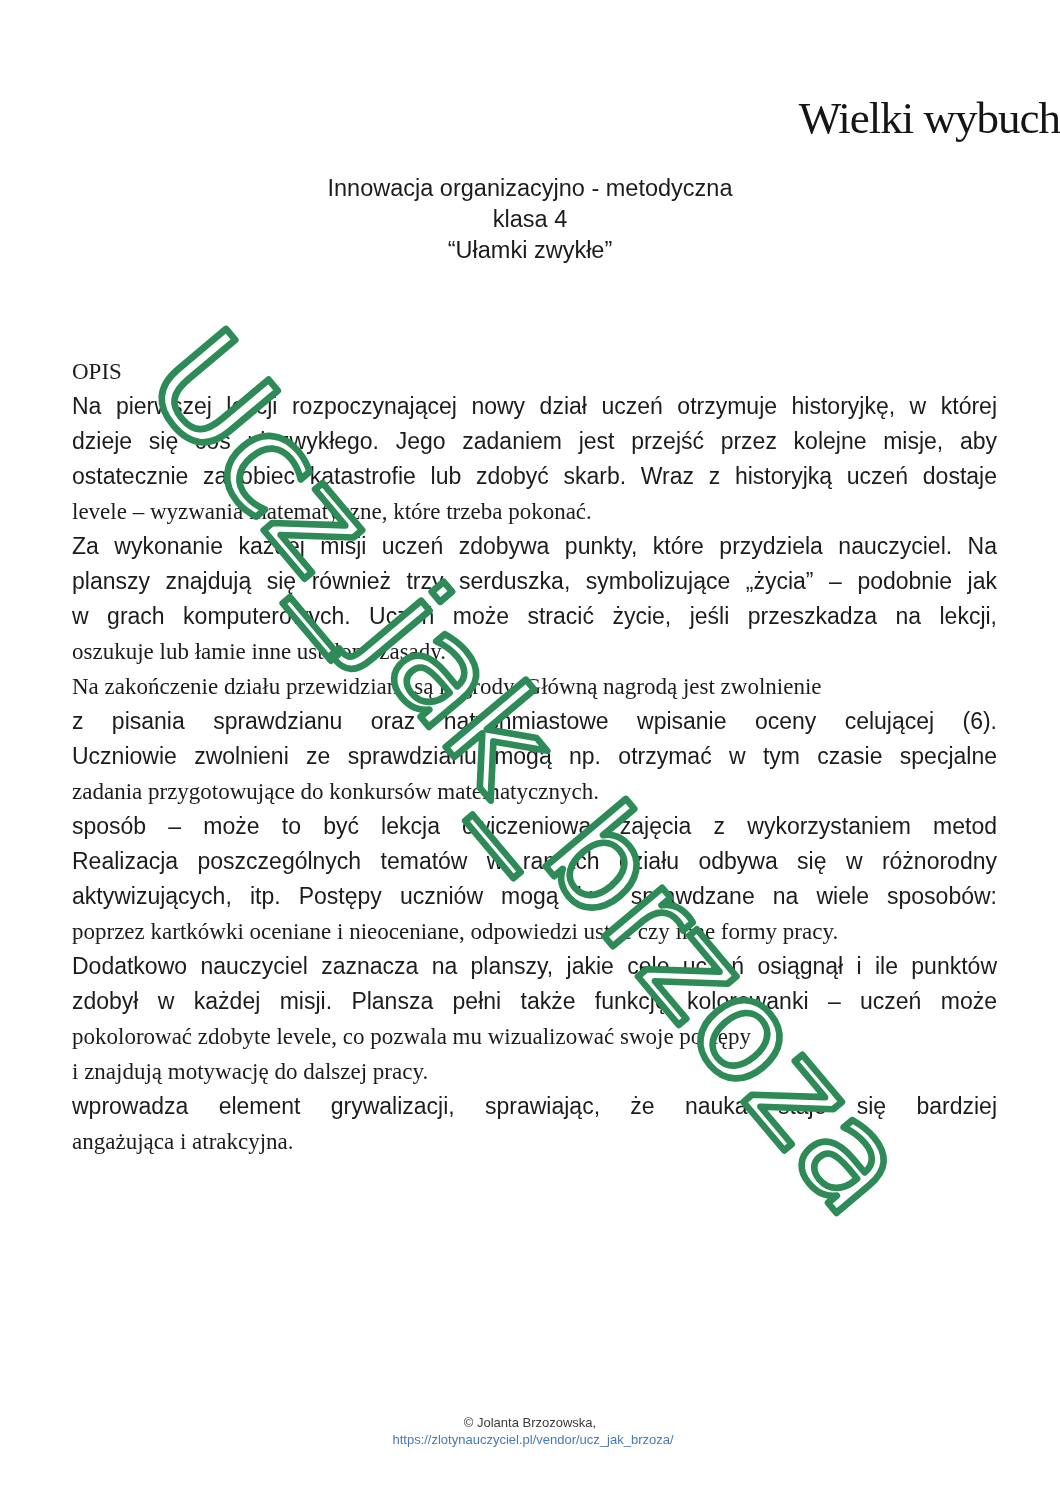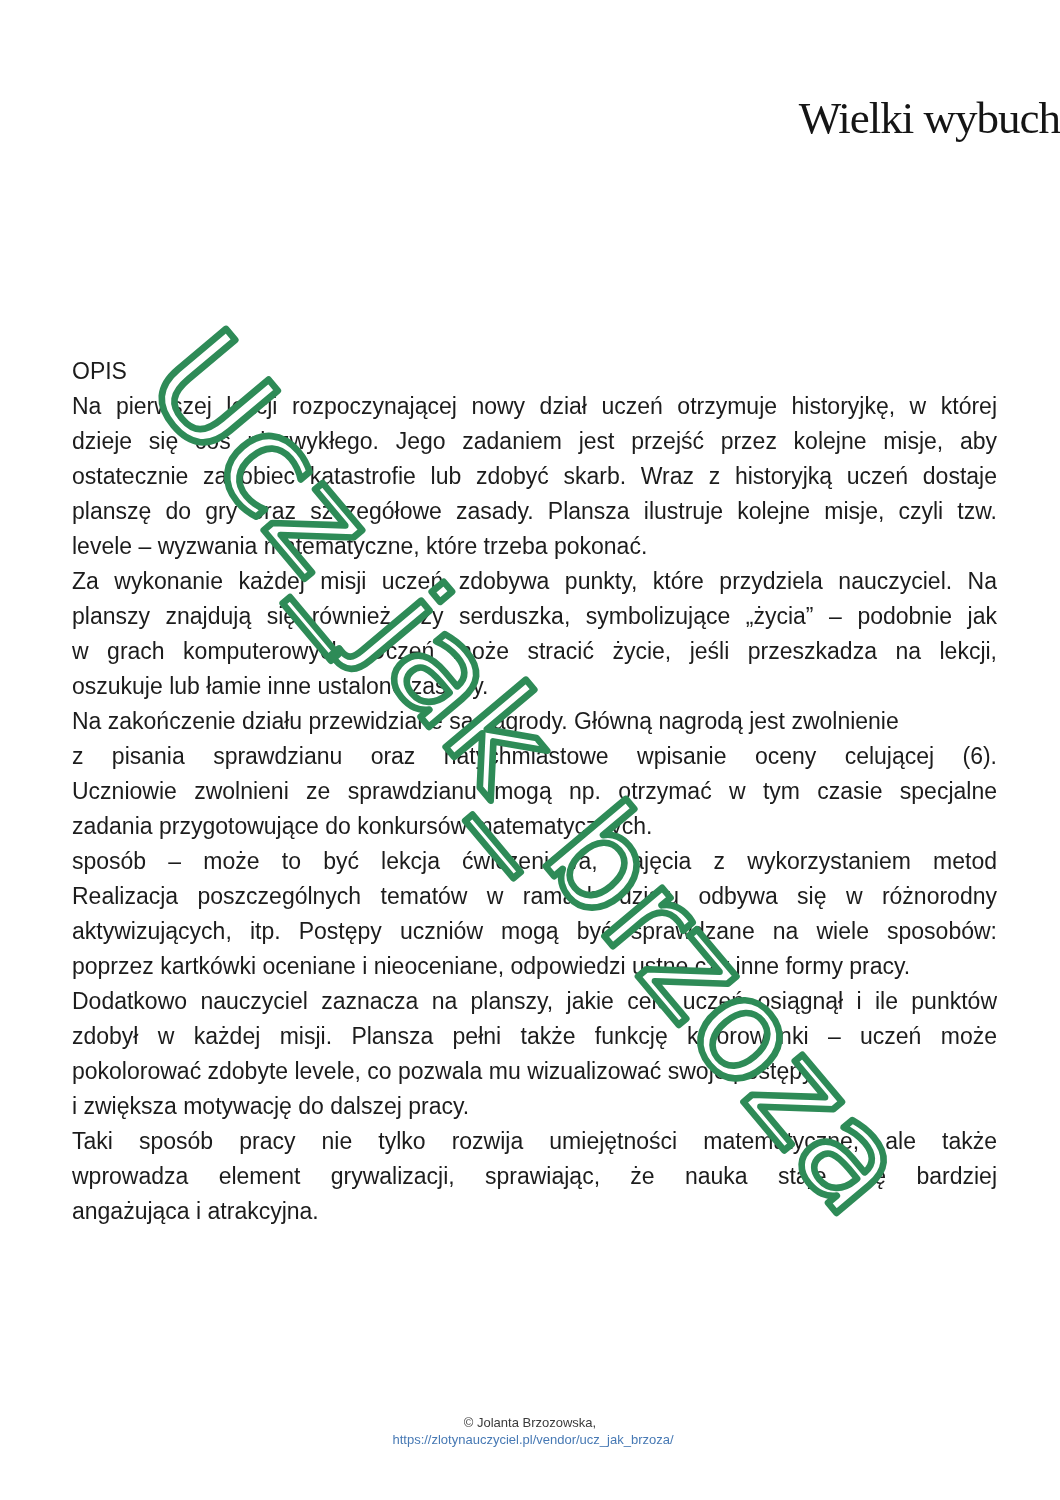--- a/index.html
+++ b/index.html
@@ -32,21 +32,21 @@
   }
 
   .body-text {
     position: absolute; top: 354px; left: 72px; width: 925px;
     font-size: 23px;
     line-height: 35px;
     color: var(--text-color, #1c1c1c);
   }
   .line { height: 35px; overflow: hidden; white-space: normal; }
   .line.j { text-align: justify; text-align-last: justify; }
-  .line.l { text-align: left; }
+  .line.l { text-align: left; font-family: Liberation Serif, serif; }
 
   .watermark {
     position: absolute; left: 0; top: 0;
     pointer-events: none;
     z-index: 5;
   }
   .watermark text {
     font-family: "DejaVu Sans", sans-serif;
     font-weight: 400;
   }
@@ -67,45 +67,48 @@
     padding-left: 6px;
   }
 </style>
 </head>
 <body>
 
 <div class="page">
 
   <h1 class="title">Wielki wybuch</h1>
 
+  <div class="subtitle">
+    <div>Innowacja organizacyjno - metodyczna</div>
+    <div>klasa 4</div>
+    <div>“Ułamki zwykłe”</div>
+  </div>
 
   <div class="body-text">
       <div class="line l">OPIS</div>
       <div class="line j">Na pierwszej lekcji rozpoczynającej nowy dział uczeń otrzymuje historyjkę, w której</div>
       <div class="line j">dzieje się coś niezwykłego. Jego zadaniem jest przejść przez kolejne misje, aby</div>
       <div class="line j">ostatecznie zapobiec katastrofie lub zdobyć skarb. Wraz z historyjką uczeń dostaje</div>
-      <div class="line j">planszę do gry oraz szczegółowe zasady. Plansza ilustruje kolejne misje, czyli tzw.</div>
       <div class="line l">levele – wyzwania matematyczne, które trzeba pokonać.</div>
       <div class="line j">Za wykonanie każdej misji uczeń zdobywa punkty, które przydziela nauczyciel. Na</div>
       <div class="line j">planszy znajdują się również trzy serduszka, symbolizujące „życia” – podobnie jak</div>
       <div class="line j">w grach komputerowych. Uczeń może stracić życie, jeśli przeszkadza na lekcji,</div>
       <div class="line l">oszukuje lub łamie inne ustalone zasady.</div>
       <div class="line l">Na zakończenie działu przewidziane są nagrody. Główną nagrodą jest zwolnienie</div>
       <div class="line j">z pisania sprawdzianu oraz natychmiastowe wpisanie oceny celującej (6).</div>
       <div class="line j">Uczniowie zwolnieni ze sprawdzianu mogą np. otrzymać w tym czasie specjalne</div>
       <div class="line l">zadania przygotowujące do konkursów matematycznych.</div>
       <div class="line j">sposób – może to być lekcja ćwiczeniowa, zajęcia z wykorzystaniem metod</div>
       <div class="line j">Realizacja poszczególnych tematów w ramach działu odbywa się w różnorodny</div>
       <div class="line j">aktywizujących, itp. Postępy uczniów mogą być sprawdzane na wiele sposobów:</div>
       <div class="line l">poprzez kartkówki oceniane i nieoceniane, odpowiedzi ustne czy inne formy pracy.</div>
       <div class="line j">Dodatkowo nauczyciel zaznacza na planszy, jakie cele uczeń osiągnął i ile punktów</div>
       <div class="line j">zdobył w każdej misji. Plansza pełni także funkcję kolorowanki – uczeń może</div>
       <div class="line l">pokolorować zdobyte levele, co pozwala mu wizualizować swoje postępy</div>
-      <div class="line l">i zwiększa motywację do dalszej pracy.</div>
-      <div class="line j">Taki sposób pracy nie tylko rozwija umiejętności matematyczne, ale także</div>
+      <div class="line l">i znajdują motywację do dalszej pracy.</div>
       <div class="line j">wprowadza element grywalizacji, sprawiając, że nauka staje się bardziej</div>
       <div class="line l">angażująca i atrakcyjna.</div>
     </div>
 
   <svg class="watermark" width="1060" height="1500" viewBox="0 0 1060 1500" aria-hidden="true">
     <text x="141" y="384" transform="rotate(50 141 384)" font-size="138" textLength="1095" lengthAdjust="spacingAndGlyphs" stroke-width="6.5" stroke-linejoin="round" stroke-linecap="round" stroke="#2e8b57" fill="#ffffff">Ucz_jak_brzoza</text>
   </svg>
 
   <div class="footer">
     <div>© Jolanta Brzozowska,</div>

